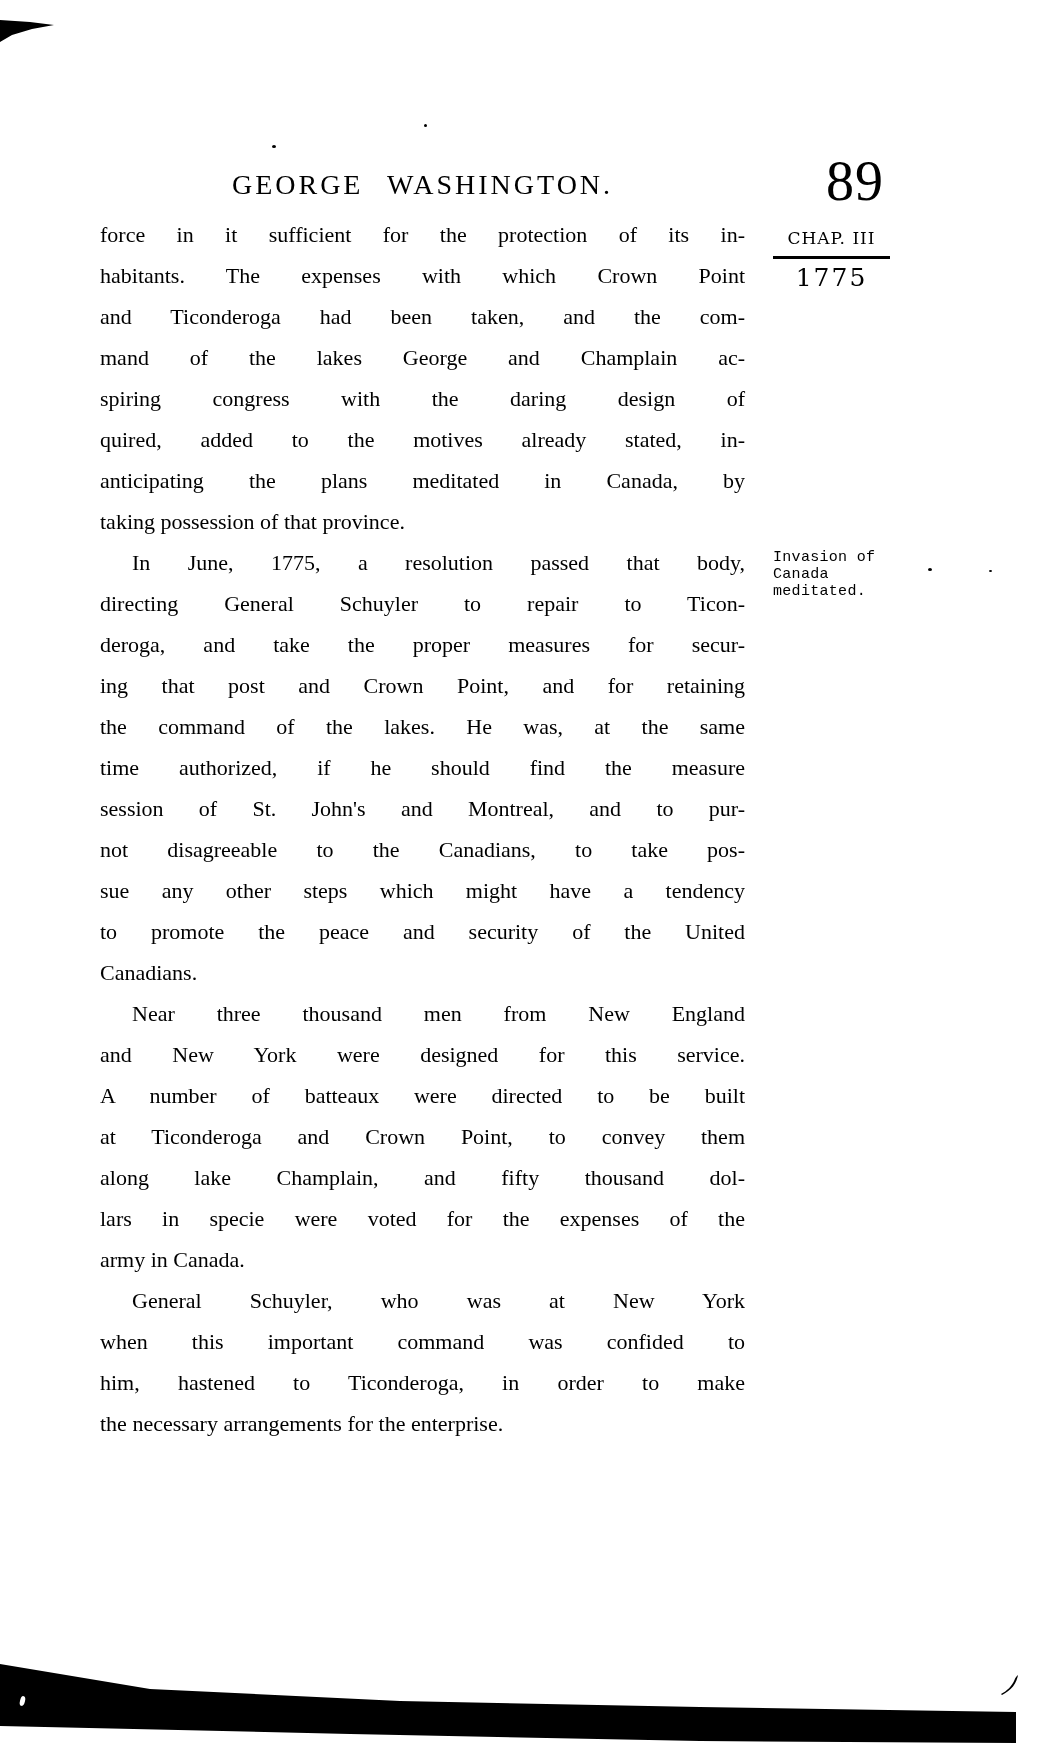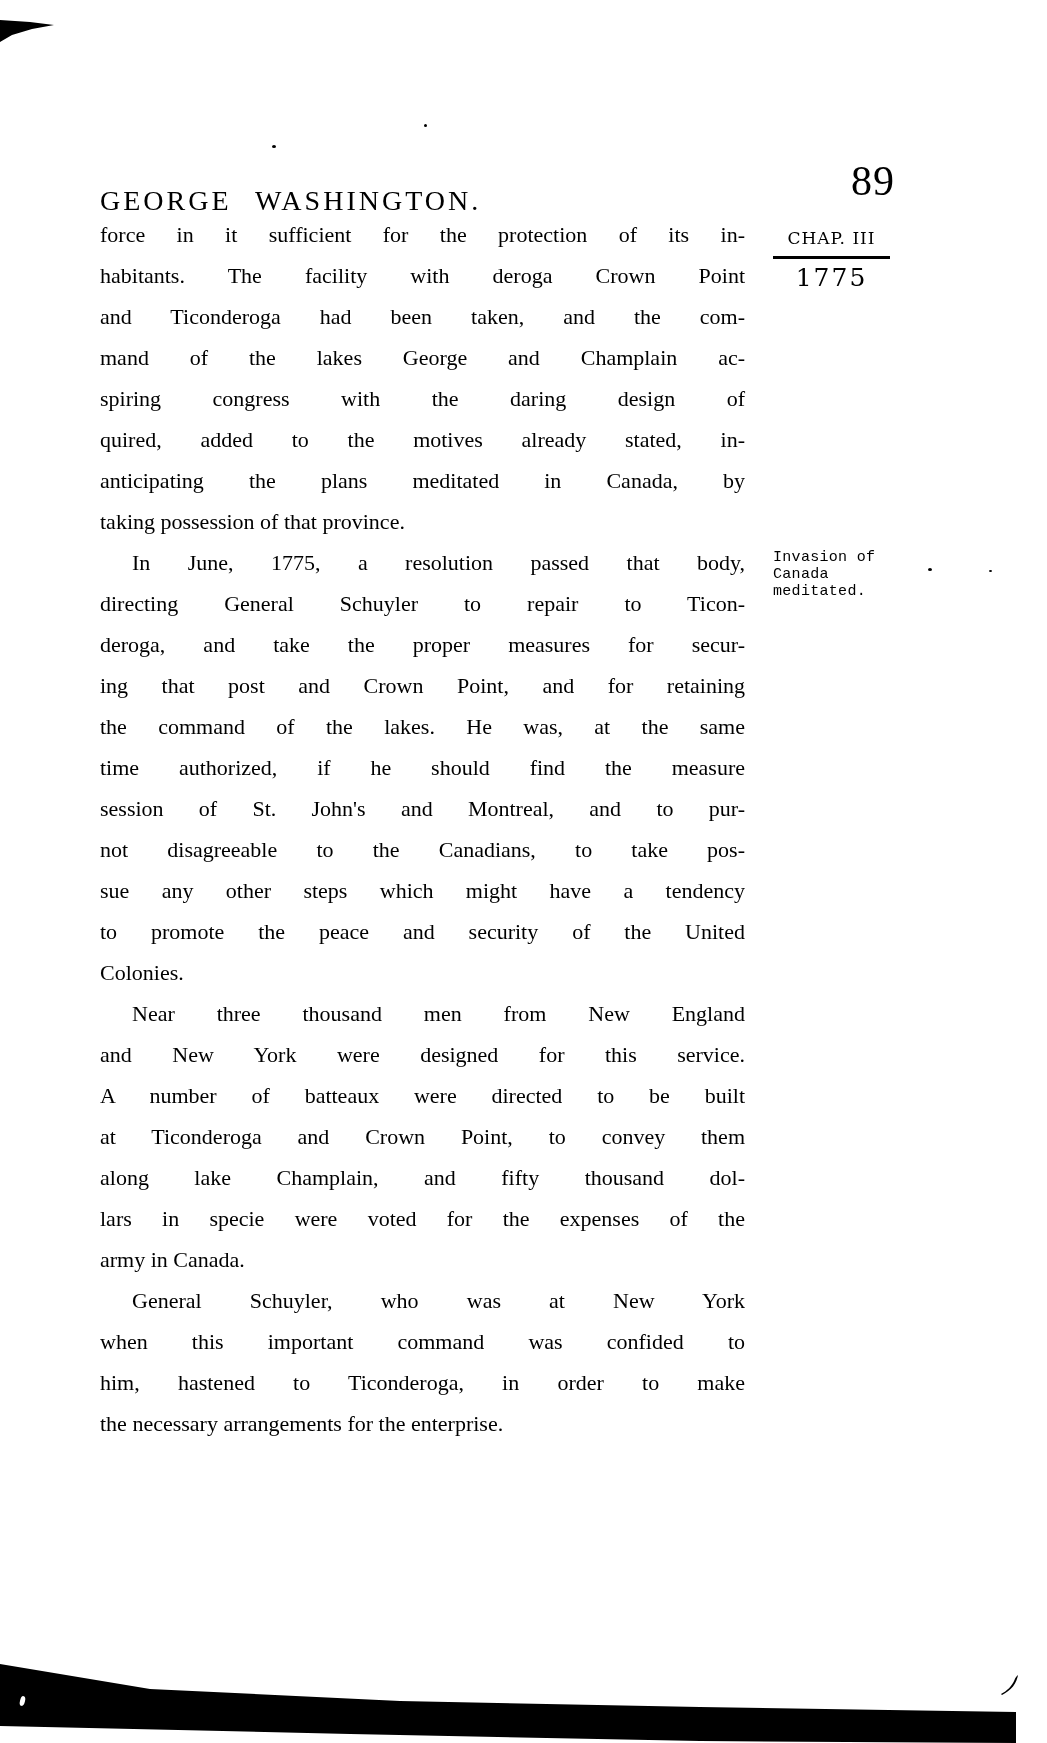--- a/index.html
+++ b/index.html
@@ -49,30 +49,30 @@
   .pen-mark {
     position: absolute;
     left: 1001px; top: 1675px;
   }
 
   
   .running-head {
     position: absolute;
     left: 100px; top: 171px;
     width: 645px;
+    text-align: center;
     font-size: 28px;
     line-height: 28px;
     letter-spacing: 3px;
     word-spacing: 14px;
-    margin-top: 16px;
   }
   .page-num {
     position: absolute;
-    left: 851px; top: 161px;
-    font-size: 42px;
+    left: 826px; top: 161px;
+    font-size: 56px;
     line-height: 40px;
     letter-spacing: 1px;
   }
 
   
   .chap {
     position: absolute;
     left: 773px; top: 227px;
     width: 117px;
     text-align: center;
@@ -144,38 +144,38 @@
   </div>
 
   <div class="margin-note">
     <div>Invasion of</div>
     <div>Canada</div>
     <div>meditated.</div>
   </div>
 
   <div class="body-text" id="body-lines">
       <div class="line">force in it sufficient for the protection of its in-</div>
-      <div class="line">habitants.  The facility with deroga Crown Point</div>
+      <div class="line">habitants.  The expenses with which Crown Point</div>
       <div class="line">and Ticonderoga had been taken, and the com-</div>
       <div class="line">mand of the lakes George and Champlain ac-</div>
       <div class="line">spiring congress with the daring design of</div>
       <div class="line">quired, added to the motives already stated, in-</div>
       <div class="line">anticipating the plans meditated in Canada, by</div>
       <div class="line para-end">taking possession of that province.</div>
       <div class="line indent">In June, 1775, a resolution passed that body,</div>
       <div class="line">directing General Schuyler to repair to Ticon-</div>
       <div class="line">deroga, and take the proper measures for secur-</div>
       <div class="line">ing that post and Crown Point, and for retaining</div>
       <div class="line">the command of the lakes.  He was, at the same</div>
       <div class="line">time authorized, if he should find the measure</div>
       <div class="line">session of St. John's and Montreal, and to pur-</div>
       <div class="line">not disagreeable to the Canadians, to take pos-</div>
       <div class="line">sue any other steps which might have a tendency</div>
       <div class="line">to promote the peace and security of the United</div>
-      <div class="line para-end">Colonies.</div>
+      <div class="line para-end">Canadians.</div>
       <div class="line indent">Near three thousand men from New England</div>
       <div class="line">and New York were designed for this service.</div>
       <div class="line">A number of batteaux were directed to be built</div>
       <div class="line">at Ticonderoga and Crown Point, to convey them</div>
       <div class="line">along lake Champlain, and fifty thousand dol-</div>
       <div class="line">lars in specie were voted for the expenses of the</div>
       <div class="line para-end">army in Canada.</div>
       <div class="line indent">General Schuyler, who was at New York</div>
       <div class="line">when this important command was confided to</div>
       <div class="line">him, hastened to Ticonderoga, in order to make</div>

